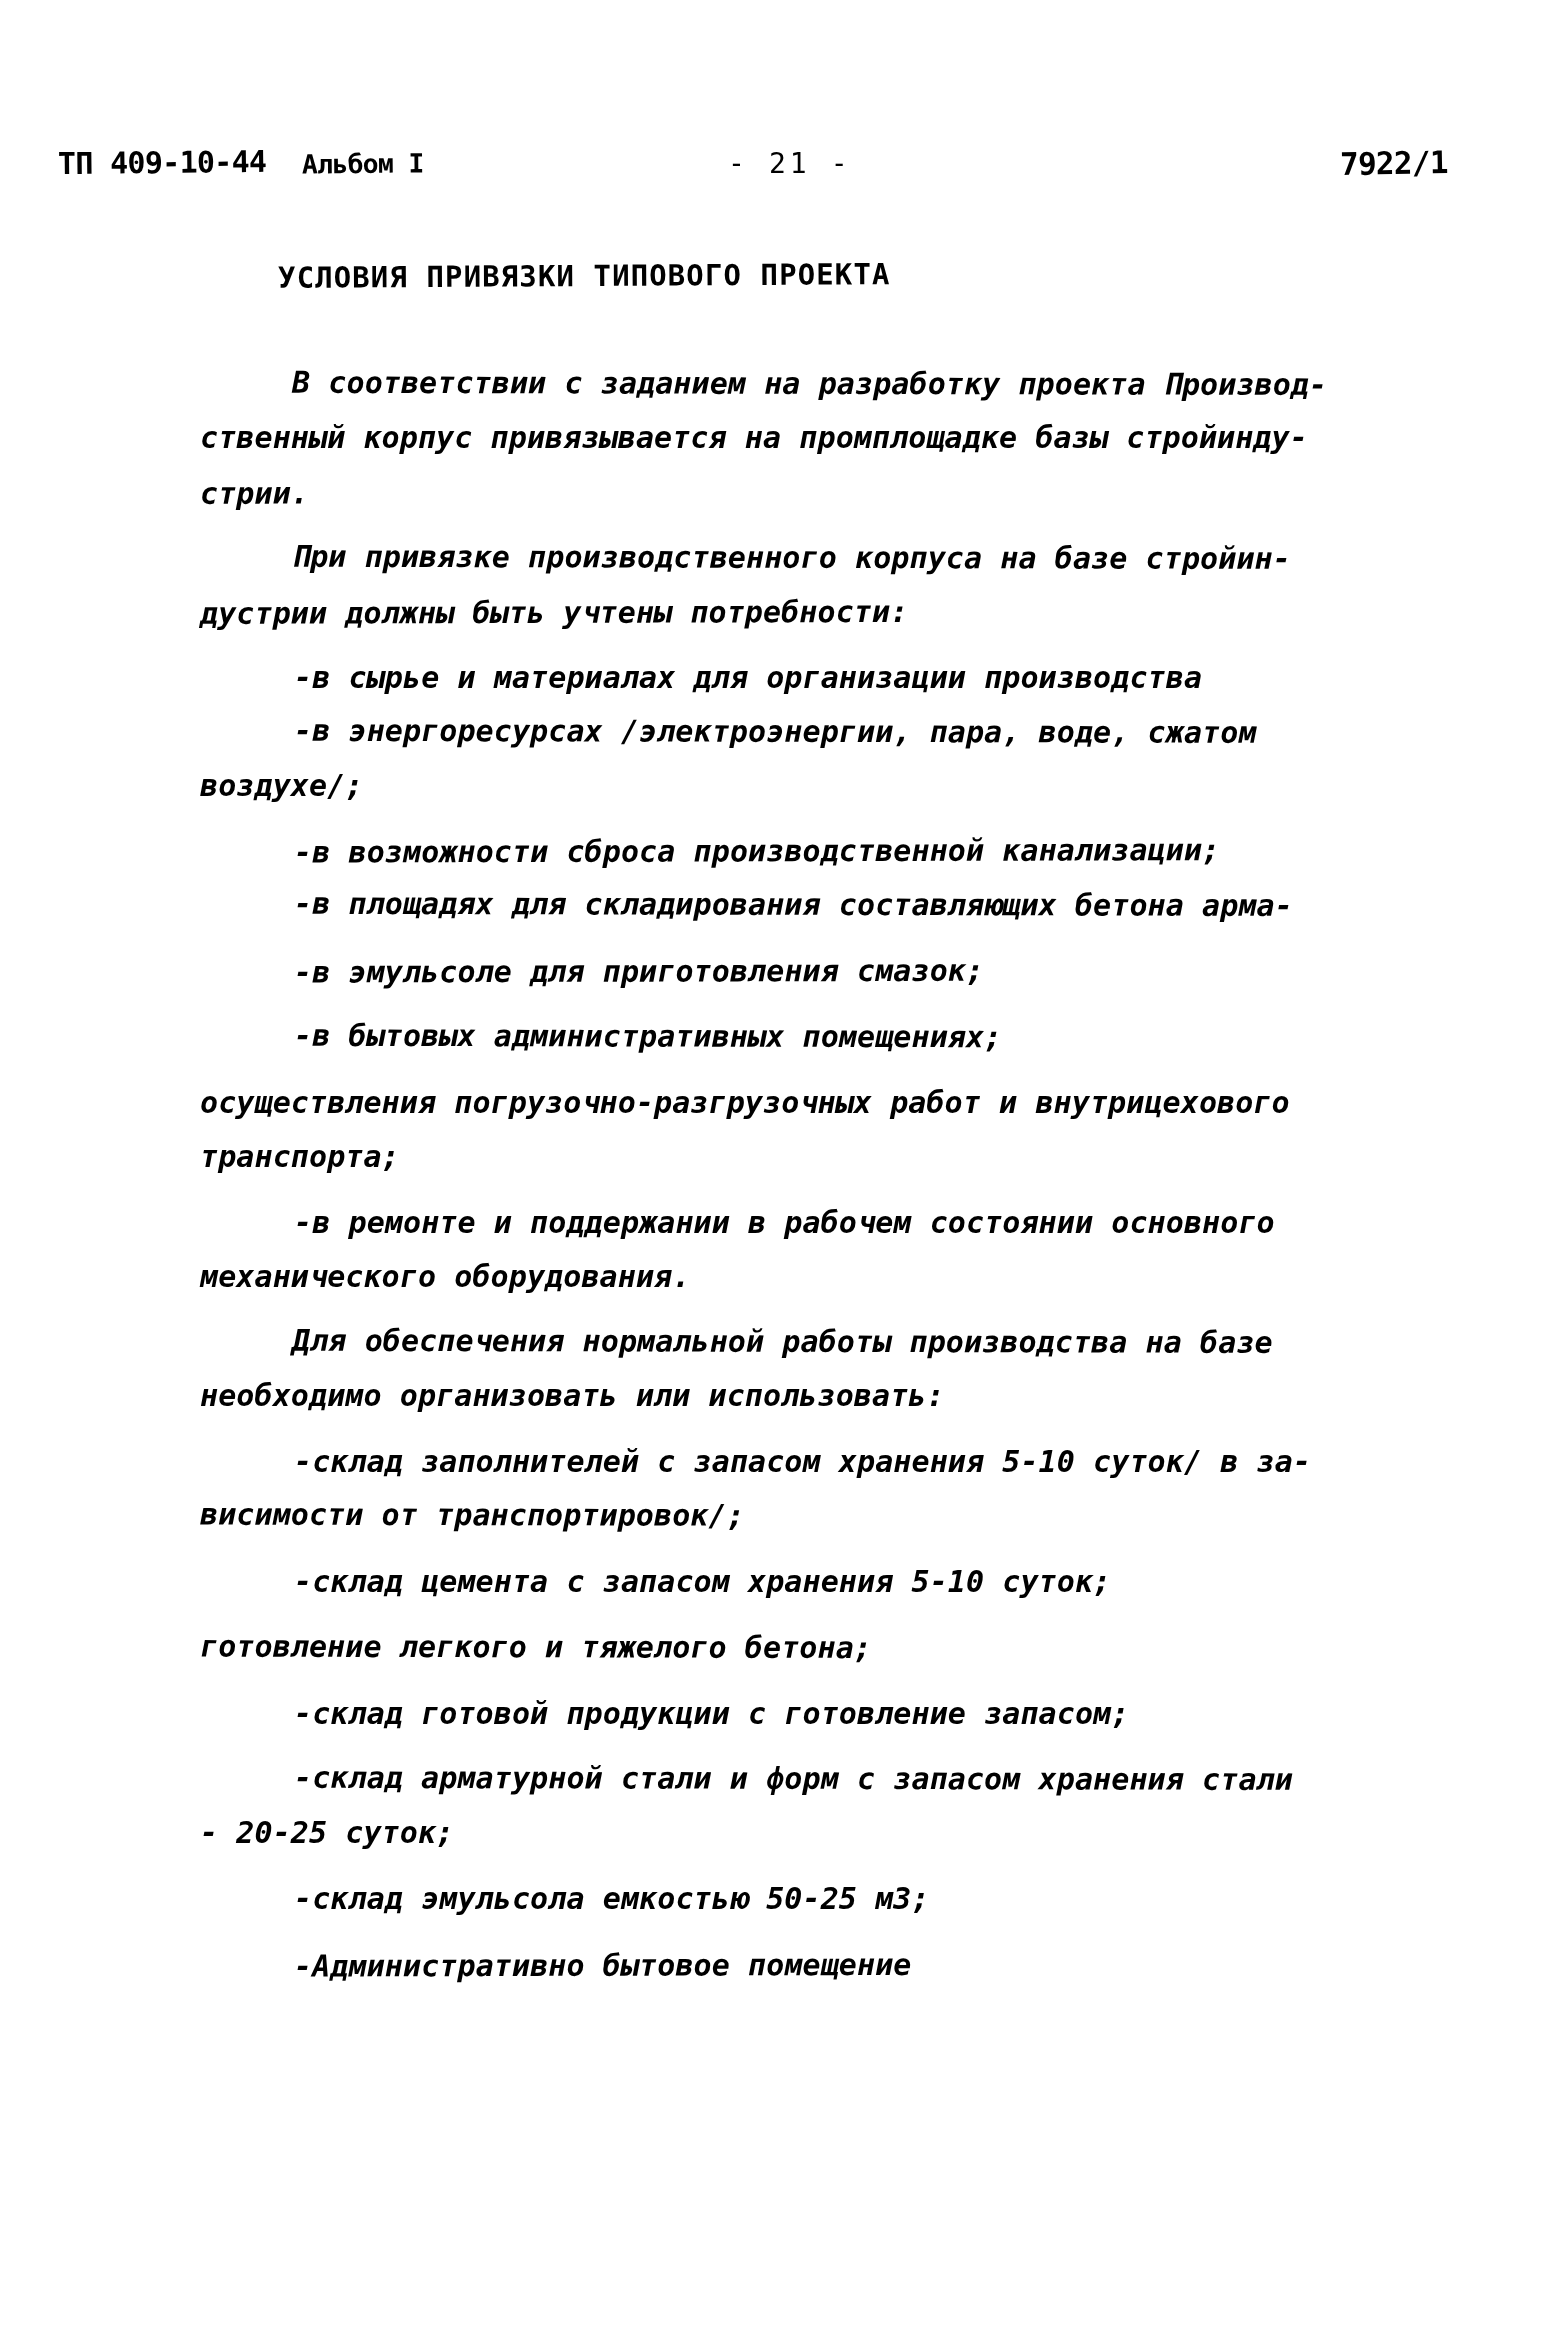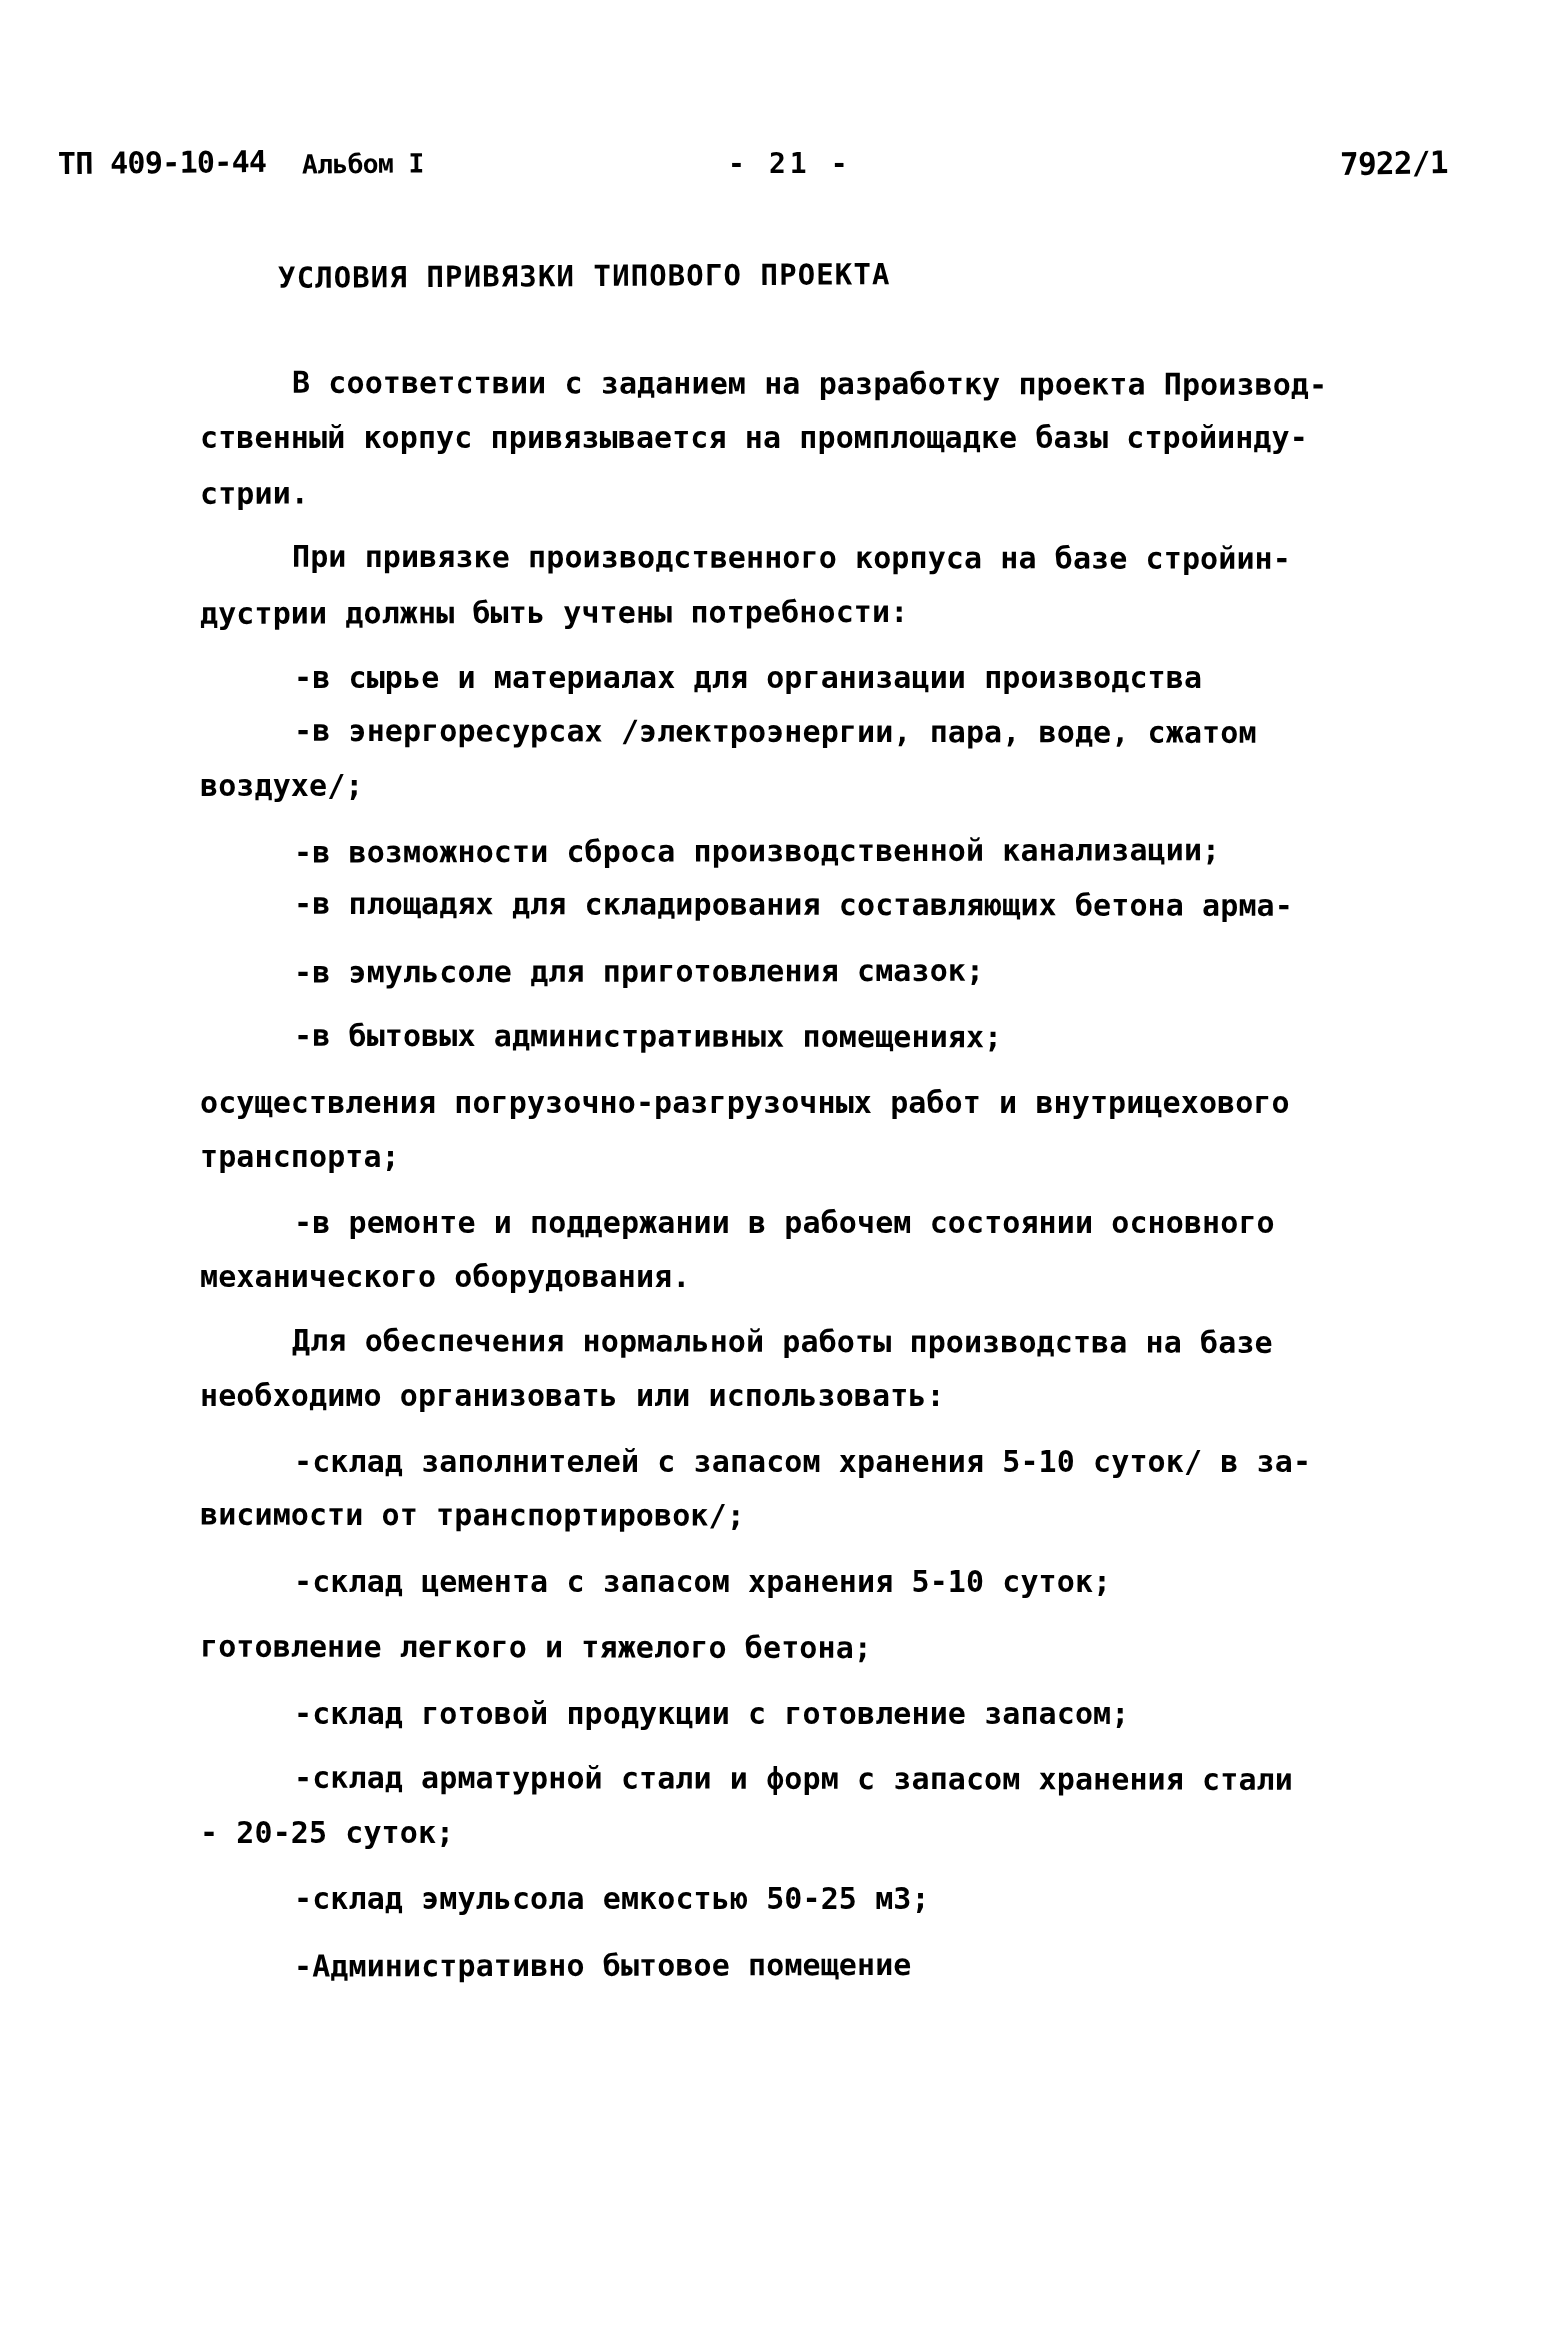--- a/index.html
+++ b/index.html
@@ -47,21 +47,21 @@
     font-weight: 700;
     letter-spacing: -0.7px;
     white-space: nowrap;
     transform: rotate(-0.5deg);
   }
   .header .hdr-page {
     position: absolute;
     left: 716px;
     top: 1.5px;
     font-size: 28px;
-    font-weight: 700;
+    font-weight: 400;
     letter-spacing: 3.7px;
     white-space: nowrap;
   }
   .header .hdr-code {
     position: absolute;
     left: 1328px;
     top: 0px;
     font-size: 31px;
     font-weight: 700;
     letter-spacing: -0.7px;
@@ -79,20 +79,21 @@
     letter-spacing: 1.1px;
     white-space: nowrap;
     transform: rotate(-0.35deg);
   }
 
   .body-block {
     position: absolute;
     left: 0;
     top: 357px;
     width: 1562px;
+    font-style: italic;
   }
 
   .line {
     position: relative;
     font-size: 30px;
     font-weight: 700;
     line-height: 54px;
     height: 54px;
     letter-spacing: 0.1px;
     white-space: pre;

